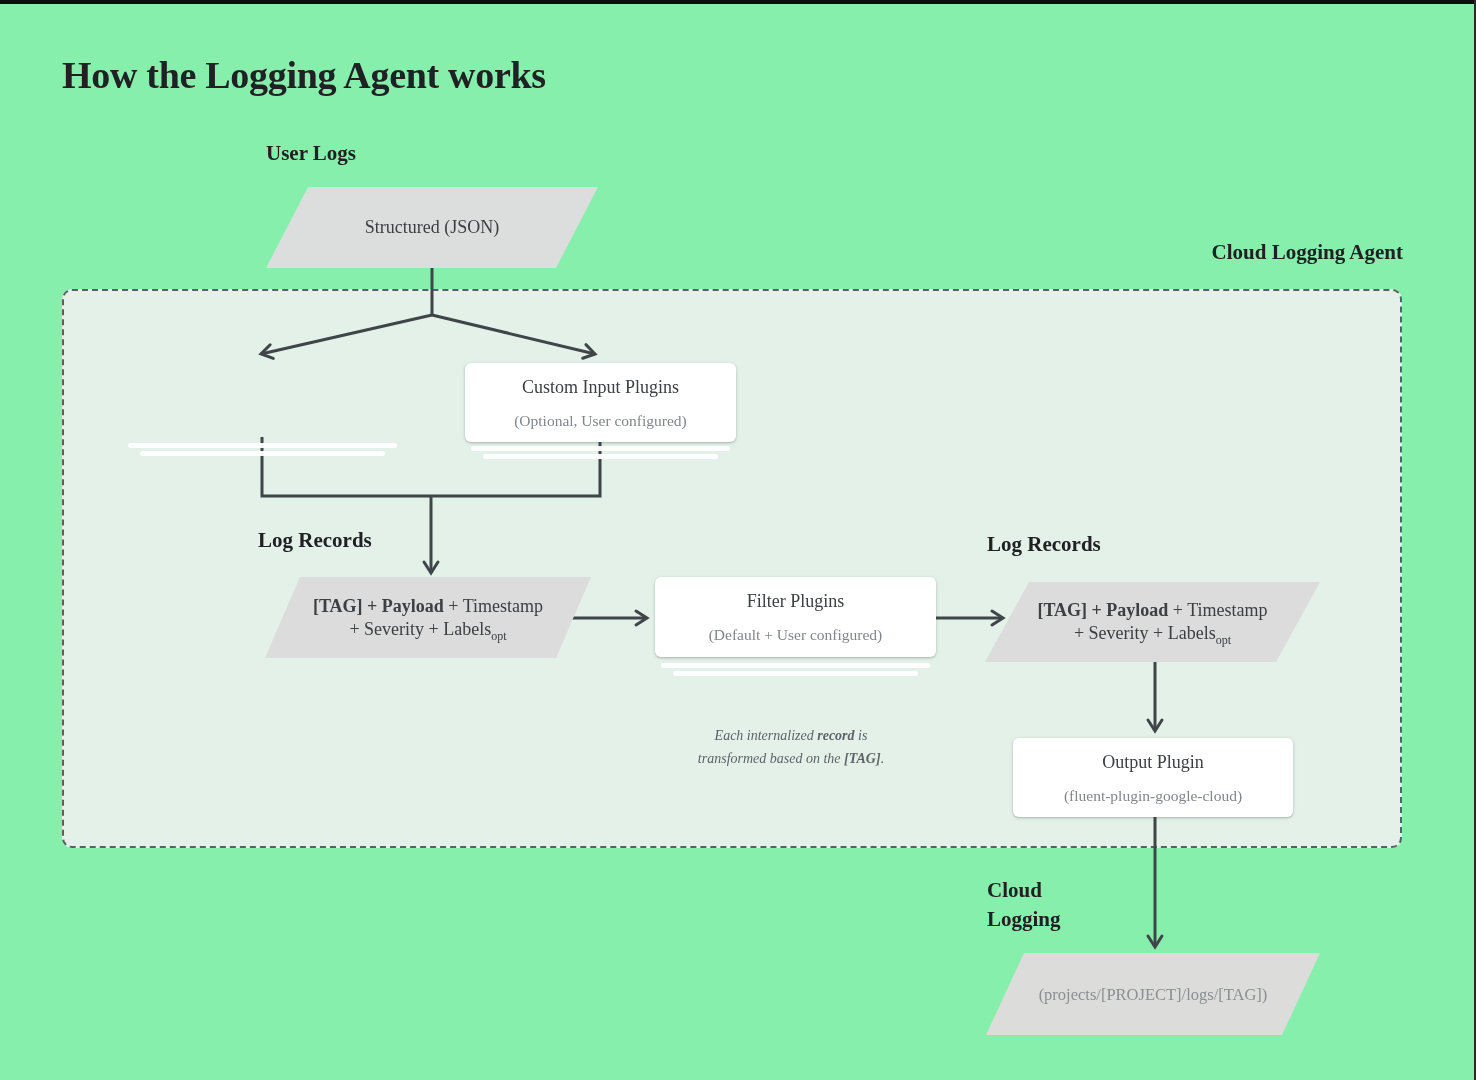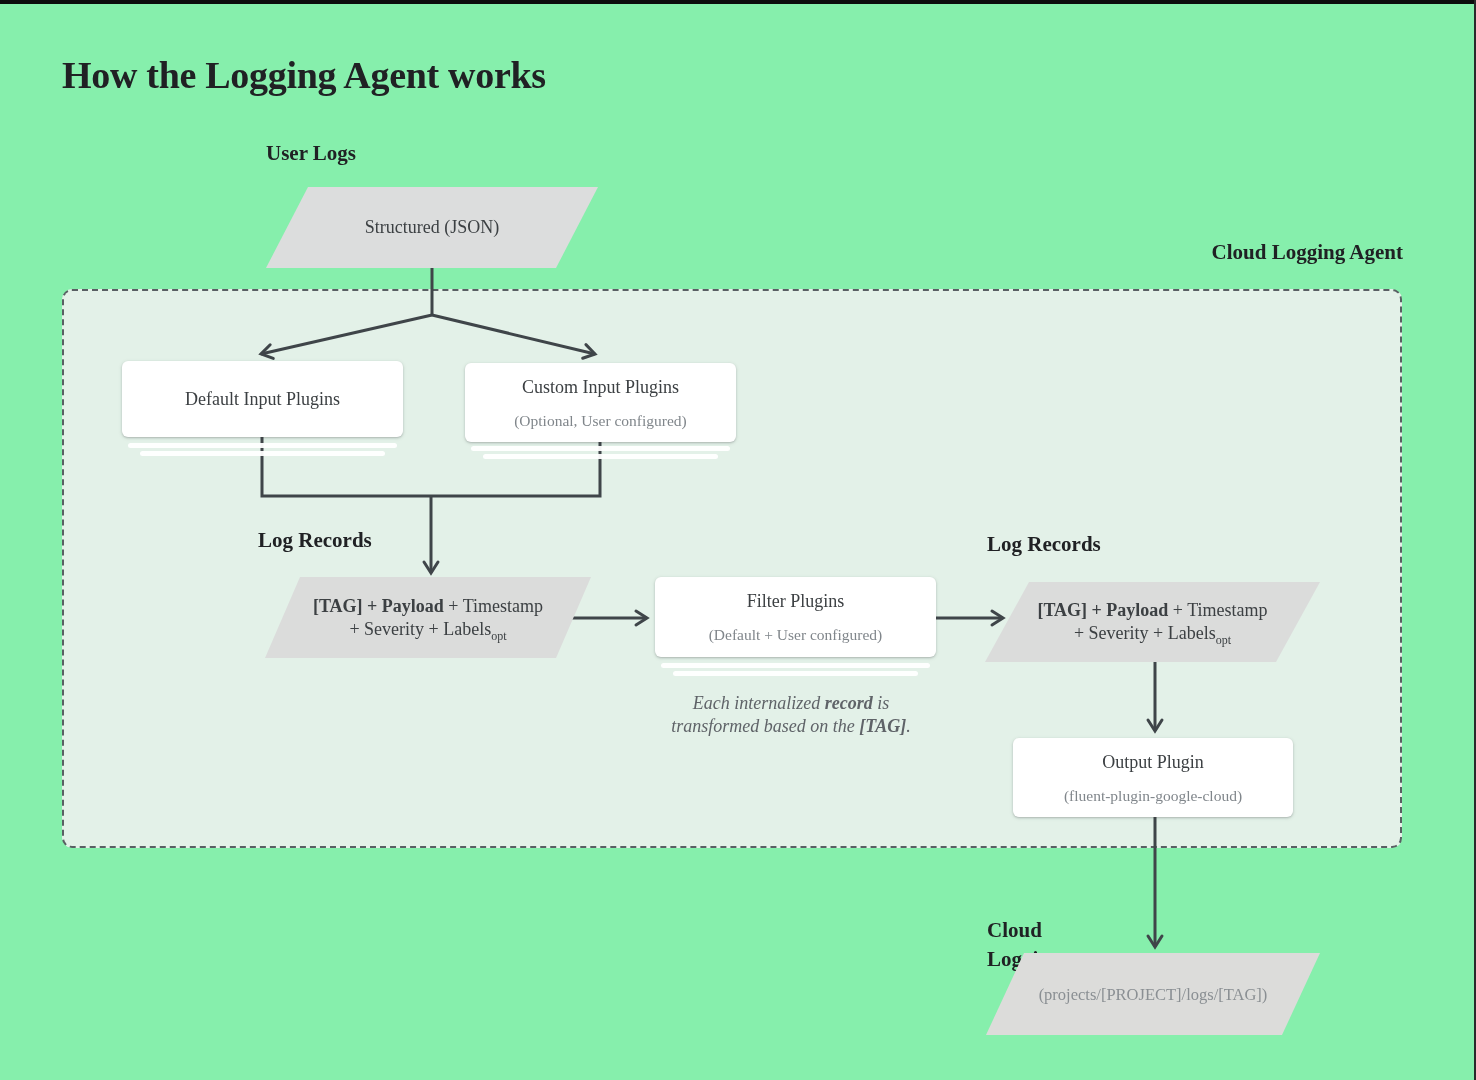--- a/index.html
+++ b/index.html
@@ -15,21 +15,21 @@
 
   .page-title{
     position:absolute;left:62px;top:55px;
     font-size:38px;font-weight:700;letter-spacing:-0.3px;color:#202124;line-height:1.1;
   }
   .seclabel{position:absolute;font-size:21px;font-weight:700;color:#202124;line-height:1.15;}
   #label-user-logs{left:266px;top:141px;}
   #label-cloud-logging-agent{right:73px;top:240px;}
   #label-log-records-left{left:258px;top:528px;}
   #label-log-records-right{left:987px;top:532px;}
-  #label-cloud-logging{left:987px;top:876px;line-height:29px;margin-top:40px;}
+  #label-cloud-logging{left:987px;top:876px;line-height:29px;}
 
   .agent-panel{
     position:absolute;left:62px;top:289px;width:1340px;height:559px;
     background:#e3f1e8;border:2px dashed #595f63;border-radius:10px;
   }
 
   .para{
     position:absolute;background:#dbdcdb;
     display:flex;flex-direction:column;justify-content:center;
     text-align:center;color:#3c4043;font-size:18px;line-height:23px;
@@ -55,22 +55,22 @@
   .card-title{font-size:18px;color:#3c4043;line-height:22px;}
   .card-sub{font-size:15.5px;color:#80868b;line-height:19px;margin-top:13px;}
   #card-default-input{left:122px;top:361px;width:281px;height:76px;}
   #card-custom-input{left:465px;top:363px;width:271px;height:79px;}
   #card-filter-plugins{left:655px;top:577px;width:281px;height:80px;}
   #card-output-plugin{left:1013px;top:738px;width:280px;height:79px;}
 
   .stack{position:absolute;height:5px;border-radius:3px;background:rgba(255,255,255,0.95);}
 
   .note{
-    position:absolute;left:640px;top:692px;width:302px;
-    font-size:18px;line-height:23px;font-style:italic;color:#5f6368;text-align:center;
+    position:absolute;left:640px;top:724px;width:302px;
+    font-size:14px;line-height:23px;font-style:italic;color:#5f6368;text-align:center;
   }
   .note b{font-weight:700;}
 
   .connectors{position:absolute;left:0;top:0;pointer-events:none;}
   .connectors path, .connectors line, .connectors polyline{
     stroke:#3f4549;stroke-width:3;fill:none;
   }
 </style>
 </head>
 <body>
@@ -102,23 +102,20 @@
     <line x1="572" y1="618" x2="647" y2="618" marker-end="url(#chev)"></line>
     <line x1="936" y1="618" x2="1003" y2="618" marker-end="url(#chev)"></line>
     <line x1="1155" y1="662" x2="1155" y2="731" marker-end="url(#chev)"></line>
     <line x1="1155" y1="817" x2="1155" y2="947" marker-end="url(#chev)"></line>
   </svg>
 
   <div class="para" id="shape-user-input">
     <div>Structured (JSON)</div>
   </div>
 
-  <div class="card" id="card-default-input">
-    <div class="card-title">Default Input Plugins</div>
-  </div>
   <div class="stack" style="left:128px;top:443px;width:269px;"></div>
   <div class="stack" style="left:140px;top:451px;width:245px;"></div>
 
   <div class="card" id="card-custom-input">
     <div class="card-title">Custom Input Plugins</div>
     <div class="card-sub">(Optional, User configured)</div>
   </div>
   <div class="stack" style="left:471px;top:446px;width:259px;"></div>
   <div class="stack" style="left:483px;top:454px;width:235px;"></div>
 

